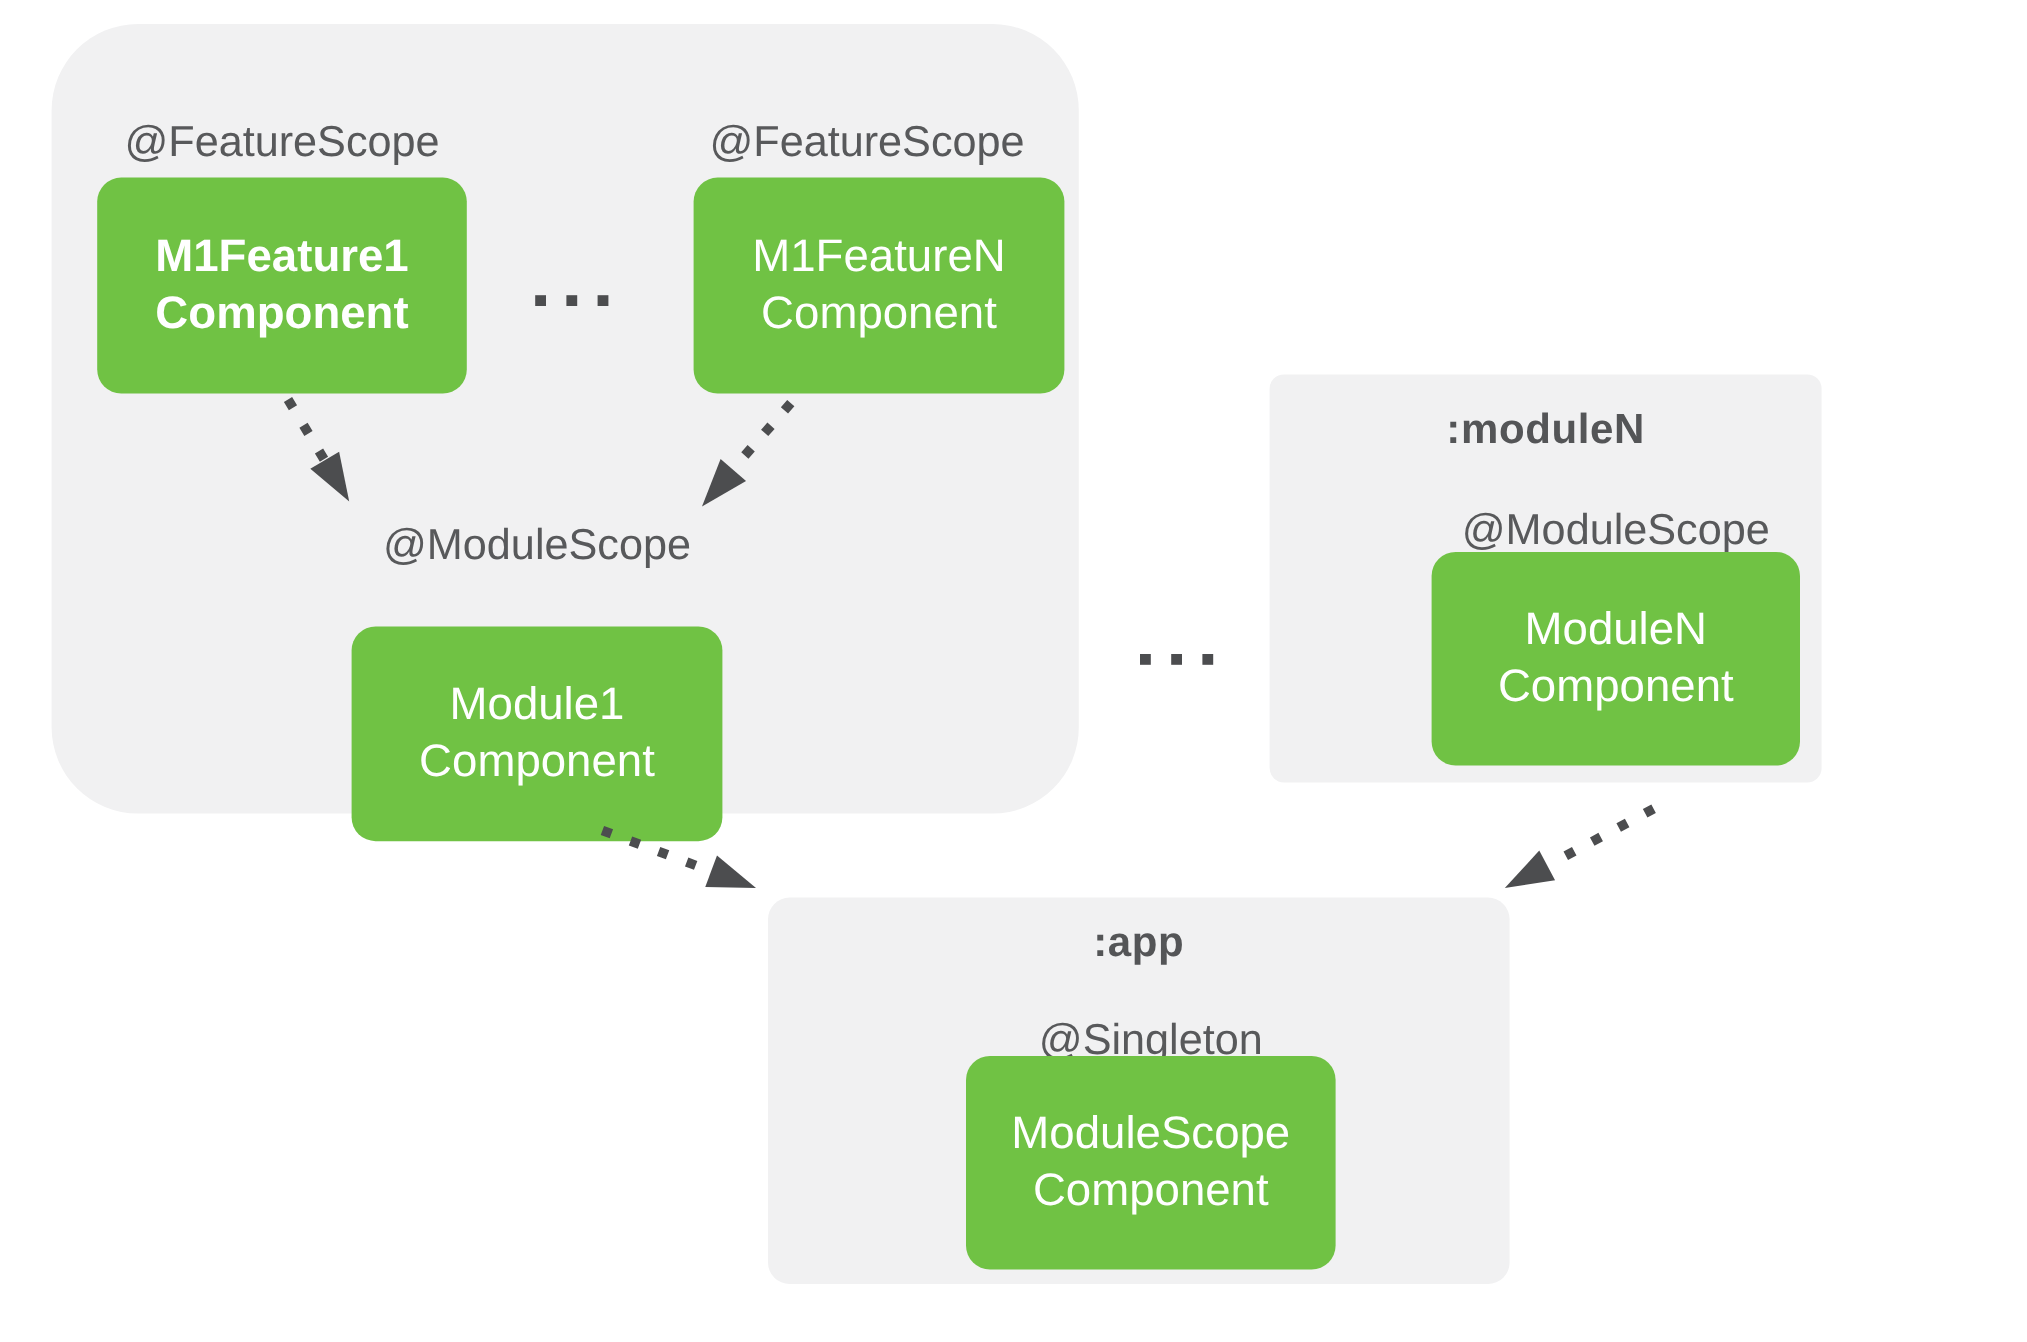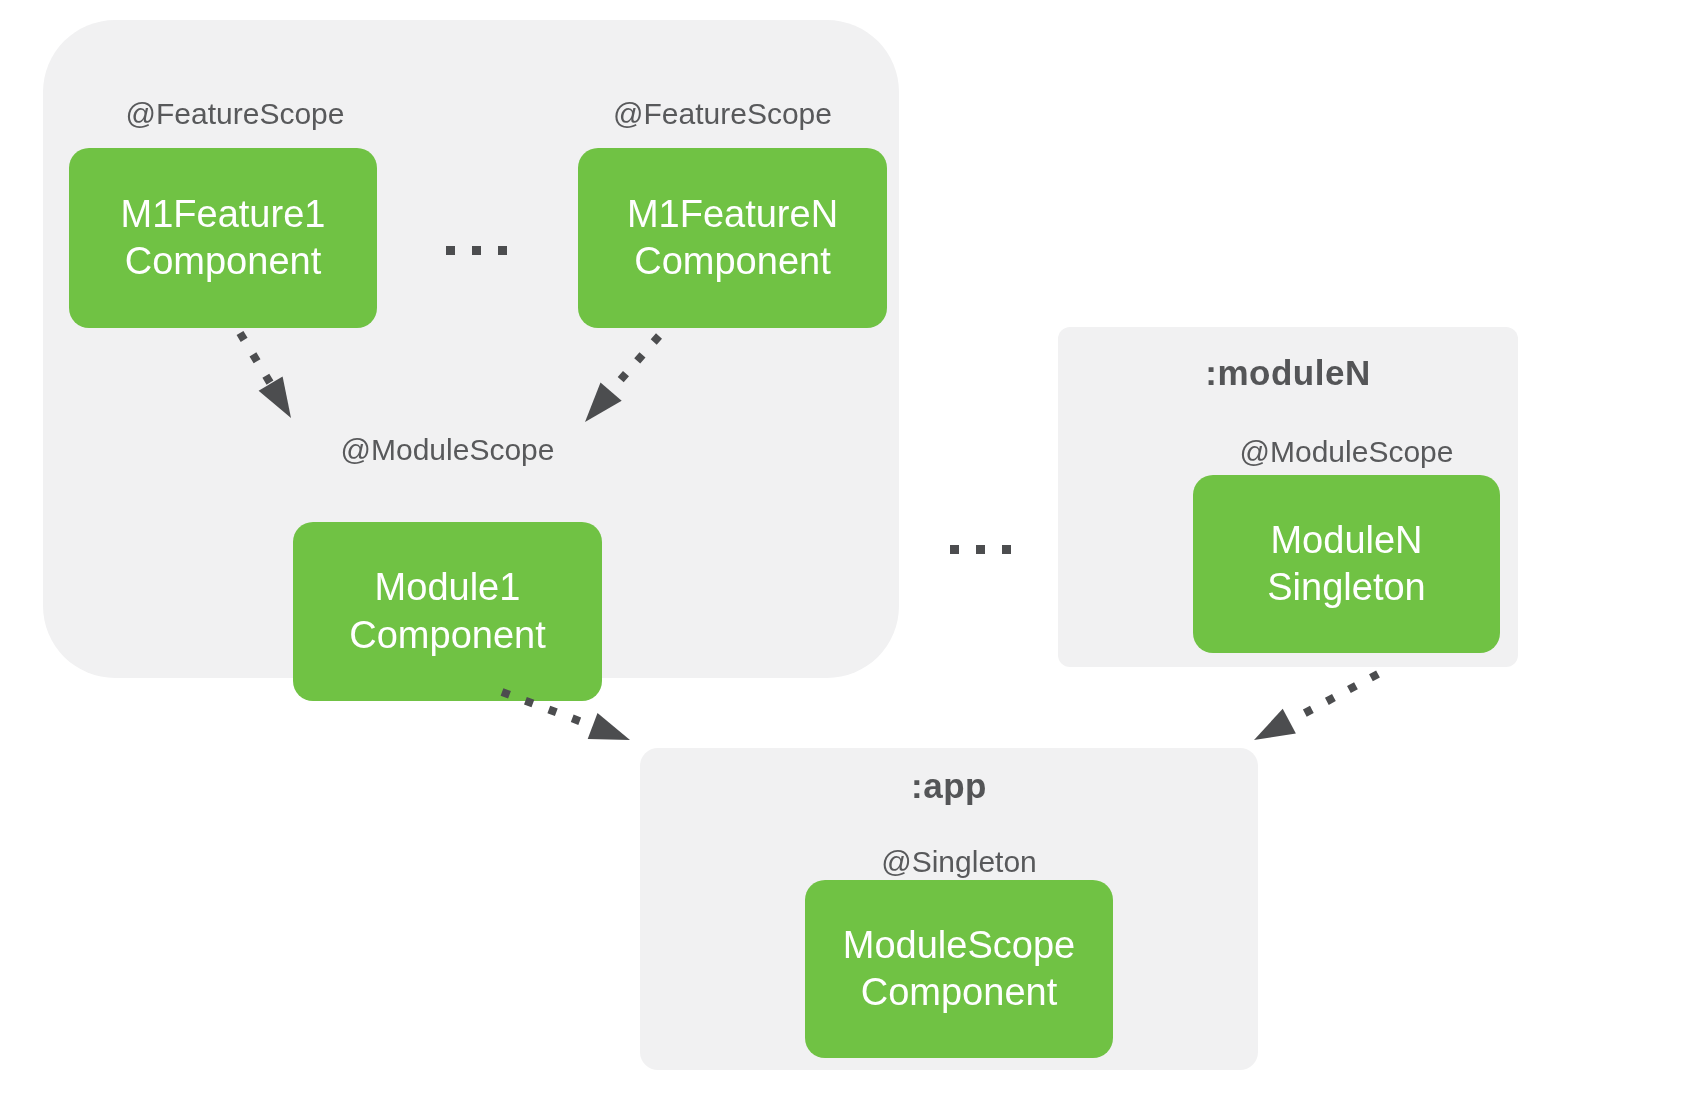--- a/index.html
+++ b/index.html
@@ -9,59 +9,59 @@
     height: 1118px;
     background: #ffffff;
     font-family: "Liberation Sans", sans-serif;
     overflow: hidden;
   }
   .container {
     position: absolute;
     background: #f1f1f2;
   }
   #module1-container { left: 43px; top: 20px; width: 856px; height: 658px; border-radius: 72px; }
-  #moduleN-container { left: 1058px; top: 327px; width: 460px; height: 340px; border-radius: 12px; }
+  #moduleN-container { left: 1058px; top: 312px; width: 460px; height: 340px; border-radius: 12px; }
   #app-container     { left: 640px; top: 748px; width: 618px; height: 322px; border-radius: 18px; }
 
   .container-title {
     position: absolute;
     left: 0; width: 100%;
     text-align: center;
     font-size: 35px;
     font-weight: bold;
     color: #545557;
     letter-spacing: 0.5px;
   }
   #module1-title { top: 23px; }
   #moduleN-title { top: 26px; }
   #app-title     { top: 18px; }
 
   .scope-label {
     position: absolute;
     text-align: center;
-    font-size: 30px;
+    font-size: 36px;
     color: #58595b;
   }
   .component-box {
     position: absolute;
     background: #70c244;
     border-radius: 20px;
     color: #ffffff;
     font-size: 38px;
     line-height: 1.24;
     text-align: center;
     display: flex;
     align-items: center;
     justify-content: center;
     white-space: pre-line;
   }
 
   
   #feature1-scope-label { left: 38px;  top: 77px;  width: 308px; }
-  #feature1-box         { left: 26px;  top: 128px; width: 308px; height: 180px; }
+  #feature1-box         { left: 38px;  top: 128px; width: 308px; height: 180px; font-weight: bold; }
   #featureN-scope-label { left: 525px; top: 77px;  width: 309px; }
   #featureN-box         { left: 535px; top: 128px; width: 309px; height: 180px; }
   #module1-scope-label  { left: 250px; top: 413px; width: 309px; }
   #module1-box          { left: 250px; top: 466px; width: 309px; height: 179px; margin-top: 36px; }
 
   
   #moduleN-scope-label  { left: 135px; top: 108px; width: 307px; }
   #moduleN-box          { left: 135px; top: 148px; width: 307px; height: 178px; }
 
   
@@ -122,21 +122,21 @@
 
     <div id="module1-scope-label" class="scope-label">@ModuleScope</div>
     <div id="module1-box" class="component-box">Module1
 Component</div>
   </div>
 
   <div id="moduleN-container" class="container">
     <div id="moduleN-title" class="container-title">:moduleN</div>
     <div id="moduleN-scope-label" class="scope-label">@ModuleScope</div>
     <div id="moduleN-box" class="component-box">ModuleN
-Singleton</div>
+Component</div>
   </div>
 
   <div id="app-container" class="container">
     <div id="app-title" class="container-title">:app</div>
     <div id="app-scope-label" class="scope-label">@Singleton</div>
     <div id="app-box" class="component-box">ModuleScope
 Component</div>
   </div>
 
   <div id="modules-ellipsis" class="ellipsis">

